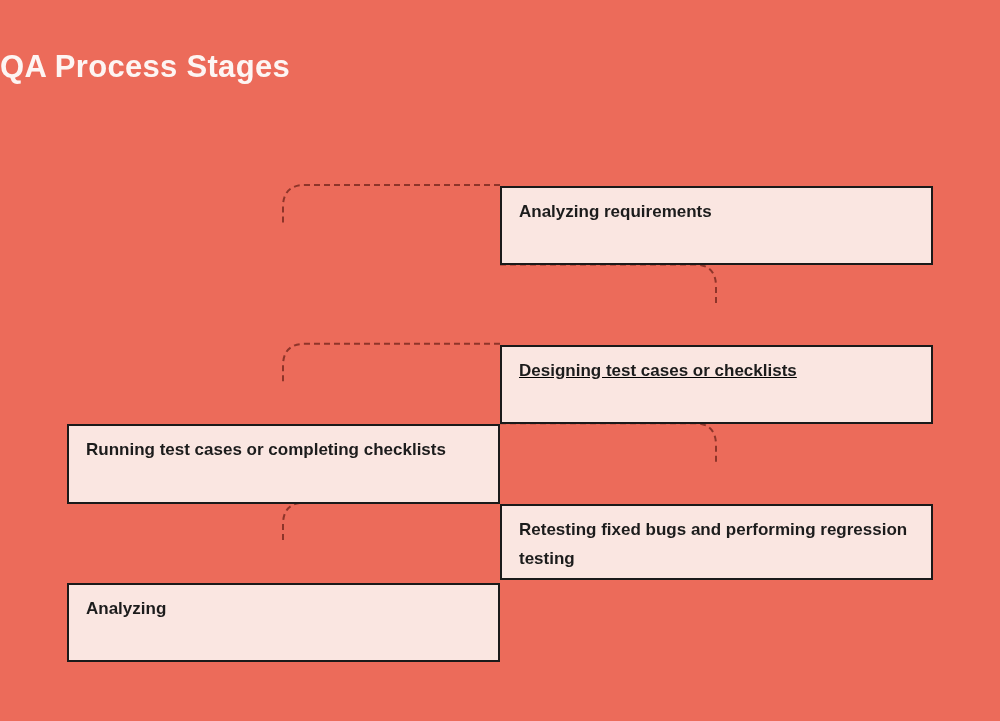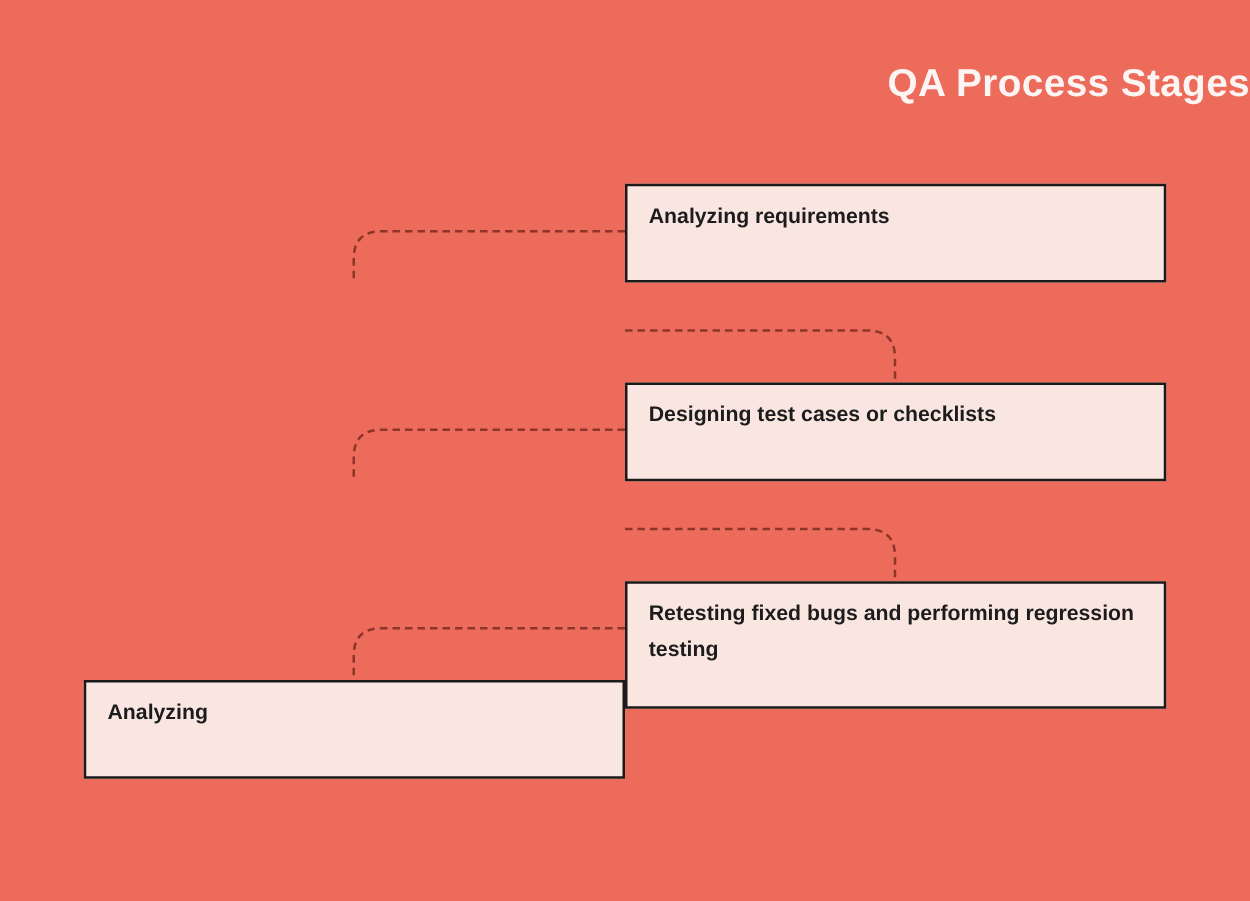--- a/index.html
+++ b/index.html
@@ -17,21 +17,21 @@
     width: 1000px;
     height: 721px;
     background: var(--bg, #EC6B5A);
   }
   .title {
     position: absolute;
     top: 50px;
     left: 0;
     width: 100%;
     margin: 0;
-    text-align: right;
+    text-align: left;
     font-size: 31px;
     line-height: 1.1;
     font-weight: 700;
     letter-spacing: 0.3px;
     color: var(--title-color, #FDF5F3);
   }
   .connectors {
     position: absolute;
     left: 0;
     top: 0;
@@ -53,20 +53,21 @@
     width: 1000px;
     height: 721px;
     z-index: 2;
   }
   .stage-box {
     position: absolute;
     box-sizing: border-box;
     background: var(--box-fill, #FAE6E1);
     border: 2px solid var(--box-border, #1A1A1A);
     padding: 9px 17px 0 17px;
+    margin-top: 39px;
   }
   .stage-label {
     display: block;
     font-size: 17px;
     font-weight: 700;
     line-height: 1.72;
     color: var(--box-text, #1C1C1C);
   }
 </style>
 </head>
@@ -78,23 +79,26 @@
       <path d="M 500 185 L 305 185 Q 283 185 283 207 L 283 226.4"></path>
       <path d="M 500 264.4 L 694 264.4 Q 716 264.4 716 286.4 L 716 305.8"></path>
       <path d="M 500 343.8 L 305 343.8 Q 283 343.8 283 365.8 L 283 385.20000000000005"></path>
       <path d="M 500 423.20000000000005 L 694 423.20000000000005 Q 716 423.20000000000005 716 445.20000000000005 L 716 464.6"></path>
       <path d="M 500 502.6 L 305 502.6 Q 283 502.6 283 524.6 L 283 544"></path>
     </svg>
   <div id="stages">
       <div class="stage-box" style="left: 500px; top: 147px; width: 433px; height: 79.4px;">
         <span class="stage-label">Analyzing requirements</span>
       </div>
-      <div class="stage-box" style="left: 500px; top: 305.8px; width: 433px; height: 79.4px;">
+      <div class="stage-box" style="left: 500px; top: 305.8px; width: 433px; height: 79.4px; text-decoration: underline;">
         <span class="stage-label">Designing test cases or checklists</span>
       </div>
-      <div class="stage-box" style="left: 500px; top: 464.6px; width: 433px; height: 102px;">
+      <div class="stage-box" style="left: 67px; top: 385.2px; width: 433px; height: 79.4px;">
+        <span class="stage-label">Running test cases or completing checklists</span>
+      </div>
+      <div class="stage-box" style="left: 500px; top: 464.6px; width: 433px; height: 76px;">
         <span class="stage-label">Retesting fixed bugs and performing regression testing</span>
       </div>
       <div class="stage-box" style="left: 67px; top: 544px; width: 433px; height: 79.4px;">
         <span class="stage-label">Analyzing</span>
       </div>
     </div>
 </div>
 
 </body></html>

